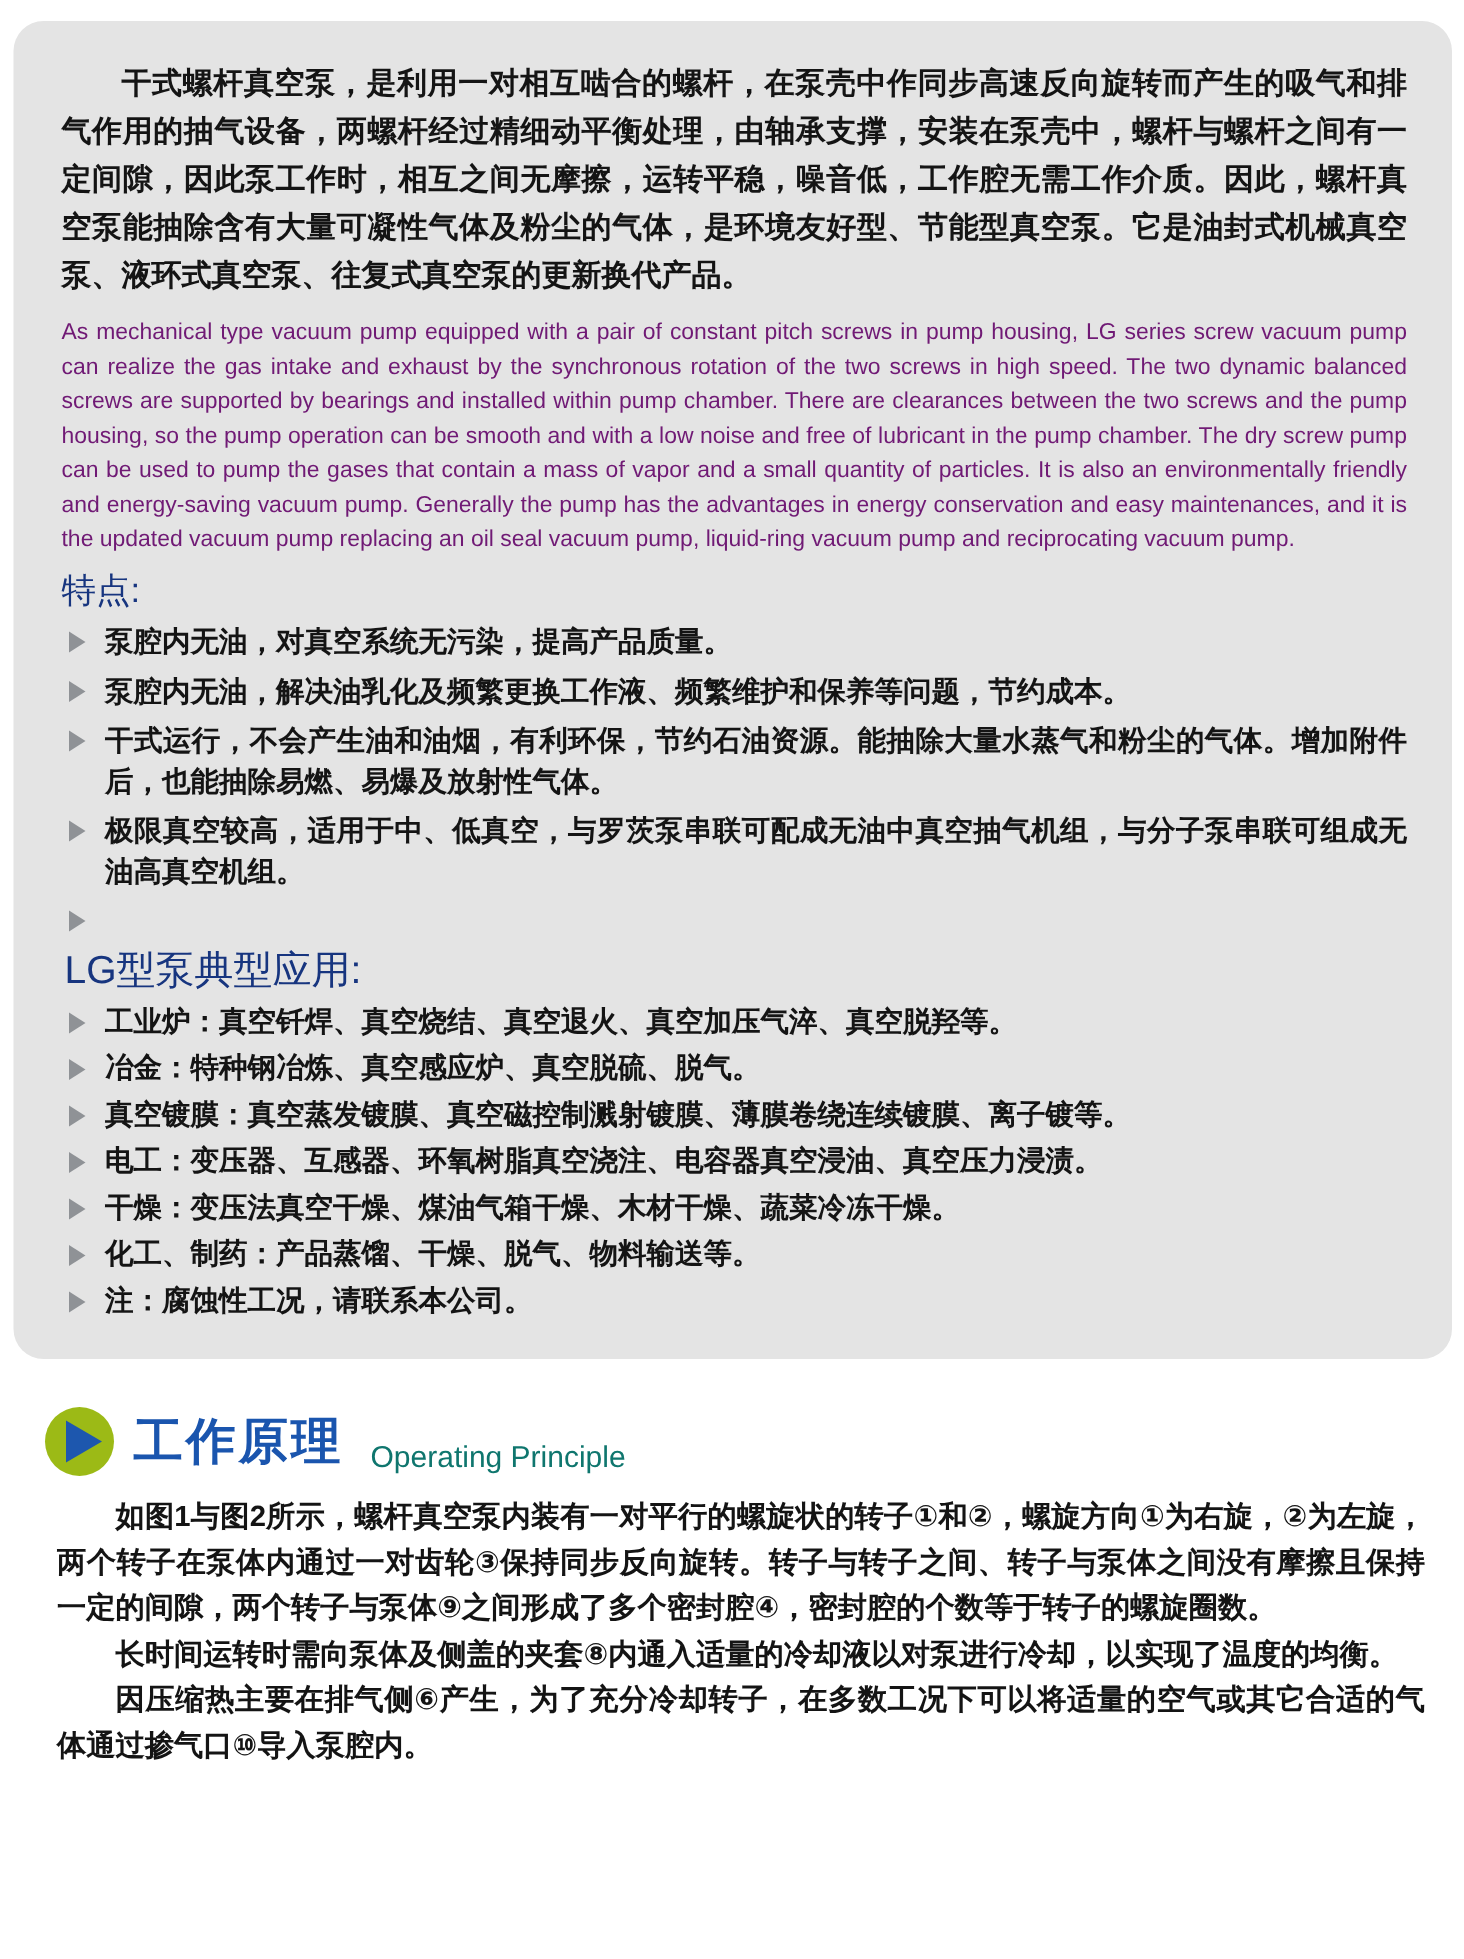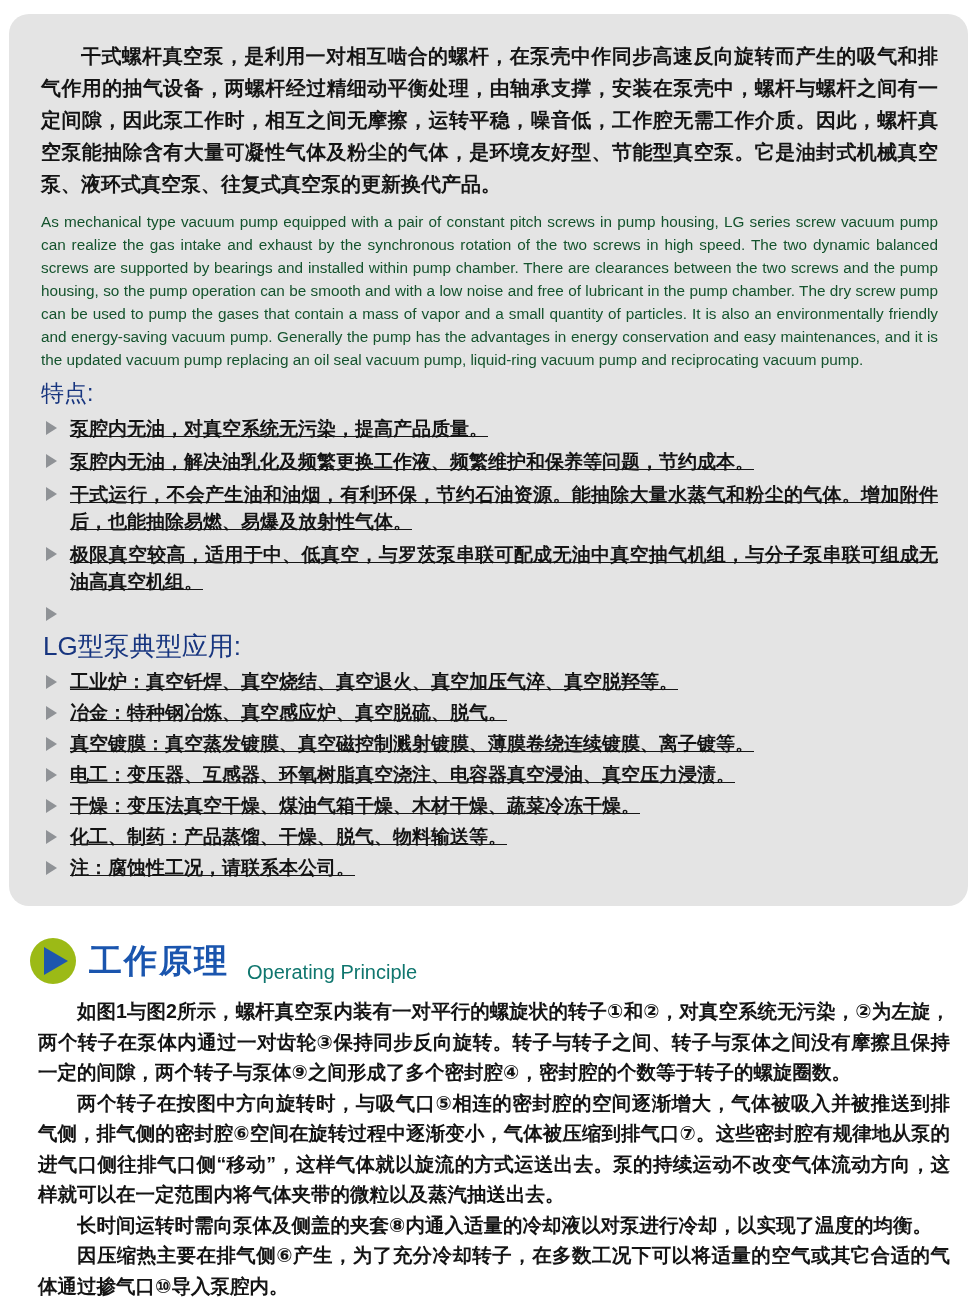--- a/index.html
+++ b/index.html
@@ -18,31 +18,31 @@
     padding:26px 30px 16px 32px;
   }
   .intro-zh{
     margin:0 0 10px 0;
     font-size:20px;line-height:32px;font-weight:600;
     text-indent:2em;text-align:justify;color:#141414;
   }
   .intro-en{
     margin:0 0 8px 0;
     font-size:15.3px;line-height:23px;font-weight:400;
-    text-align:justify;color:#14532d;
+    text-align:justify;color:#701a75;
   }
   .panel-heading{
     margin:6px 0 8px 0;
     font-size:23px;line-height:28px;font-weight:400;
     color:#17357f;
   }
   .panel-heading.lg{
     font-size:26px;line-height:30px;margin:6px 0 8px 2px;
   }
-  ul.bullet-list{list-style:none;margin:0 0 10px 0;padding:0;text-decoration:underline;}
+  ul.bullet-list{list-style:none;margin:0 0 10px 0;padding:0;}
   ul.bullet-list li{
     display:flex;align-items:flex-start;
     margin:0 0 6px 0;
     font-size:19px;line-height:27px;font-weight:600;color:#141414;
     text-align:justify;
   }
   ul.bullet-list.apps li{line-height:25px;margin-bottom:6px;}
   .arr{
     flex:none;width:0;height:0;
     border-left:11px solid #8f9296;
@@ -148,18 +148,17 @@
 
 <div class="principle-section">
   <div class="principle-header">
     <span class="play-badge">
         <span class="play-tri"></span>
       </span>
     <span class="title-zh">工作原理</span>
     <span class="title-en">Operating Principle</span>
   </div>
   <div class="principle-body">
-      <p>如图1与图2所示，螺杆真空泵内装有一对平行的螺旋状的转子①和②，对真空系统无污染，②为左旋，两个转子在泵体内通过一对齿轮③保持同步反向旋转。转子与转子之间、转子与泵体之间没有摩擦且保持一定的间隙，两个转子与泵体⑨之间形成了多个密封腔④，密封腔的个数等于转子的螺旋圈数。</p>
-      <p>两个转子在按图中方向旋转时，与吸气口⑤相连的密封腔的空间逐渐增大，气体被吸入并被推送到排气侧，排气侧的密封腔⑥空间在旋转过程中逐渐变小，气体被压缩到排气口⑦。这些密封腔有规律地从泵的进气口侧往排气口侧“移动”，这样气体就以旋流的方式运送出去。泵的持续运动不改变气体流动方向，这样就可以在一定范围内将气体夹带的微粒以及蒸汽抽送出去。</p>
+      <p>如图1与图2所示，螺杆真空泵内装有一对平行的螺旋状的转子①和②，螺旋方向①为右旋，②为左旋，两个转子在泵体内通过一对齿轮③保持同步反向旋转。转子与转子之间、转子与泵体之间没有摩擦且保持一定的间隙，两个转子与泵体⑨之间形成了多个密封腔④，密封腔的个数等于转子的螺旋圈数。</p>
       <p>长时间运转时需向泵体及侧盖的夹套⑧内通入适量的冷却液以对泵进行冷却，以实现了温度的均衡。</p>
       <p>因压缩热主要在排气侧⑥产生，为了充分冷却转子，在多数工况下可以将适量的空气或其它合适的气体通过掺气口⑩导入泵腔内。</p>
     </div>
 </div>
 
 </body></html>

